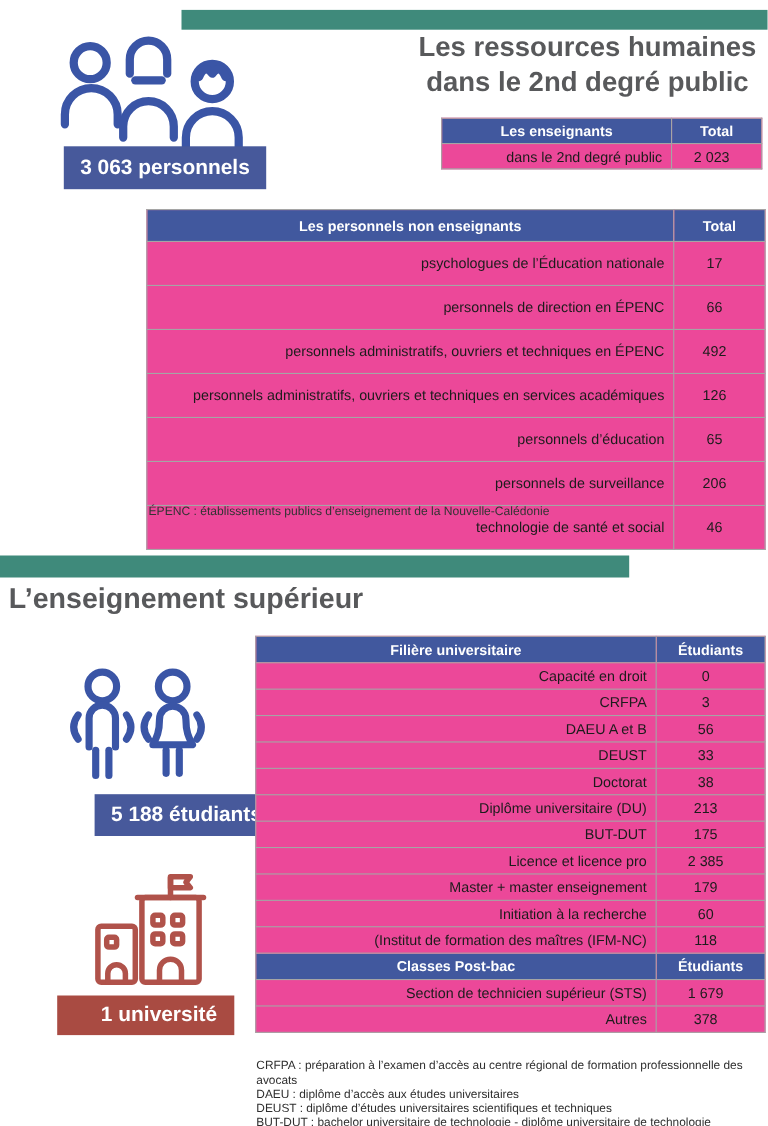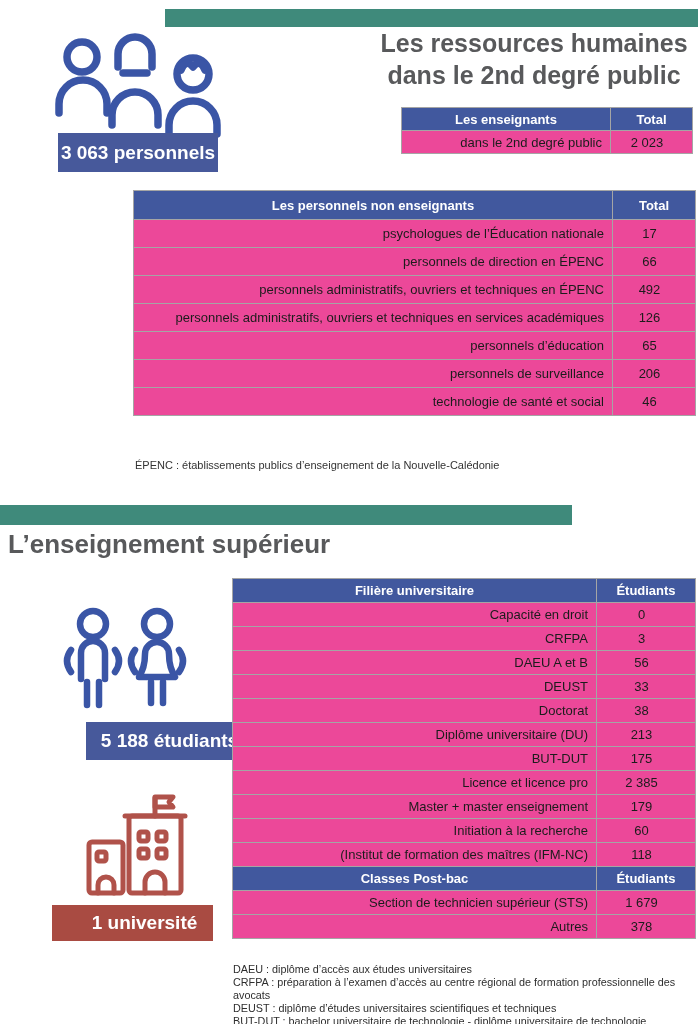--- a/index.html
+++ b/index.html
@@ -12,21 +12,21 @@
   .bar-top { left:165px; top:9px;  width:533px; height:18px; }
   .bar-mid { left:0;     top:505px; width:572px; height:20px; }
 
   .big-title { font-weight:bold; color:#58595B; }
   .title1 { position:absolute; left:372px; top:27px; width:324px;
             text-align:center; font-size:25px; line-height:32px; }
   .title2 { position:absolute; left:8px; top:529px; font-size:26px; }
 
   .badge { position:absolute; background:#47599B; color:#ffffff; font-weight:bold;
            font-size:19px; display:flex; align-items:center; justify-content:center; }
-  .badge-personnel  { left:58px; top:133px; width:160px; height:39px; }
+  .badge-personnel  { left:58px; top:133px; width:184px; height:39px; }
   .badge-students   { left:50px; top:722px; width:167px; height:38px;margin-left:36px; }
   .badge-university { left:52px; top:905px; width:161px; height:36px; background:#A94B42;padding-left:24px; }
 
   .icon { position:absolute; }
   .icon-personnel  { left:54px; top:32px;  }
   .icon-students   { left:52px; top:606px; }
   .icon-university { left:84px; top:791px; }
 
   table { border-collapse:collapse; table-layout:fixed; position:absolute;
           background:#ec4899; font-size:13px; }
@@ -34,21 +34,21 @@
   th { background:#41589E; color:#ffffff; font-weight:bold; text-align:center; font-size:13px; }
   td.lbl { text-align:right; padding-right:8px; }
   td.val { text-align:center; padding-right:9px; }
 
   #tbl-enseignants { left:401px; top:107px; width:291px; }
   #tbl-enseignants th { height:23px; }
   #tbl-enseignants td { height:23px; }
 
   #tbl-non-enseignants { left:133px; top:190px; width:562px; }
   #tbl-non-enseignants th { height:29px; }
-  #tbl-non-enseignants td { height:28px; }
+  #tbl-non-enseignants td { height:40px; }
 
   #tbl-superieur { left:232px; top:578px; width:463px; }
   #tbl-superieur th { height:24px; }
   #tbl-superieur td { height:24px; }
 
   .footnote-epenc { position:absolute; left:135px; top:459px; font-size:11px; color:#333333; }
   .footnotes-bottom { position:absolute; left:233px; top:963px; font-size:10.8px;
                       line-height:13px; color:#2e2e2e; }
   svg { display:block; }
 </style>
@@ -237,19 +237,19 @@
         <td class="val">1 679</td>
       </tr>
       <tr>
         <td class="lbl">Autres</td>
         <td class="val">378</td>
       </tr>
     </tbody>
   </table>
 
   <div class="footnotes-bottom">
+    <div>CRFPA : préparation à l’examen d’accès au centre régional de formation professionnelle des avocats</div>
     <div>DAEU : diplôme d’accès aux études universitaires</div>
-    <div>CRFPA : préparation à l’examen d’accès au centre régional de formation professionnelle des avocats</div>
     <div>DEUST : diplôme d’études universitaires scientifiques et techniques</div>
     <div>BUT-DUT : bachelor universitaire de technologie - diplôme universitaire de technologie</div>
   </div>
 
 </div>
 
 </body></html>

